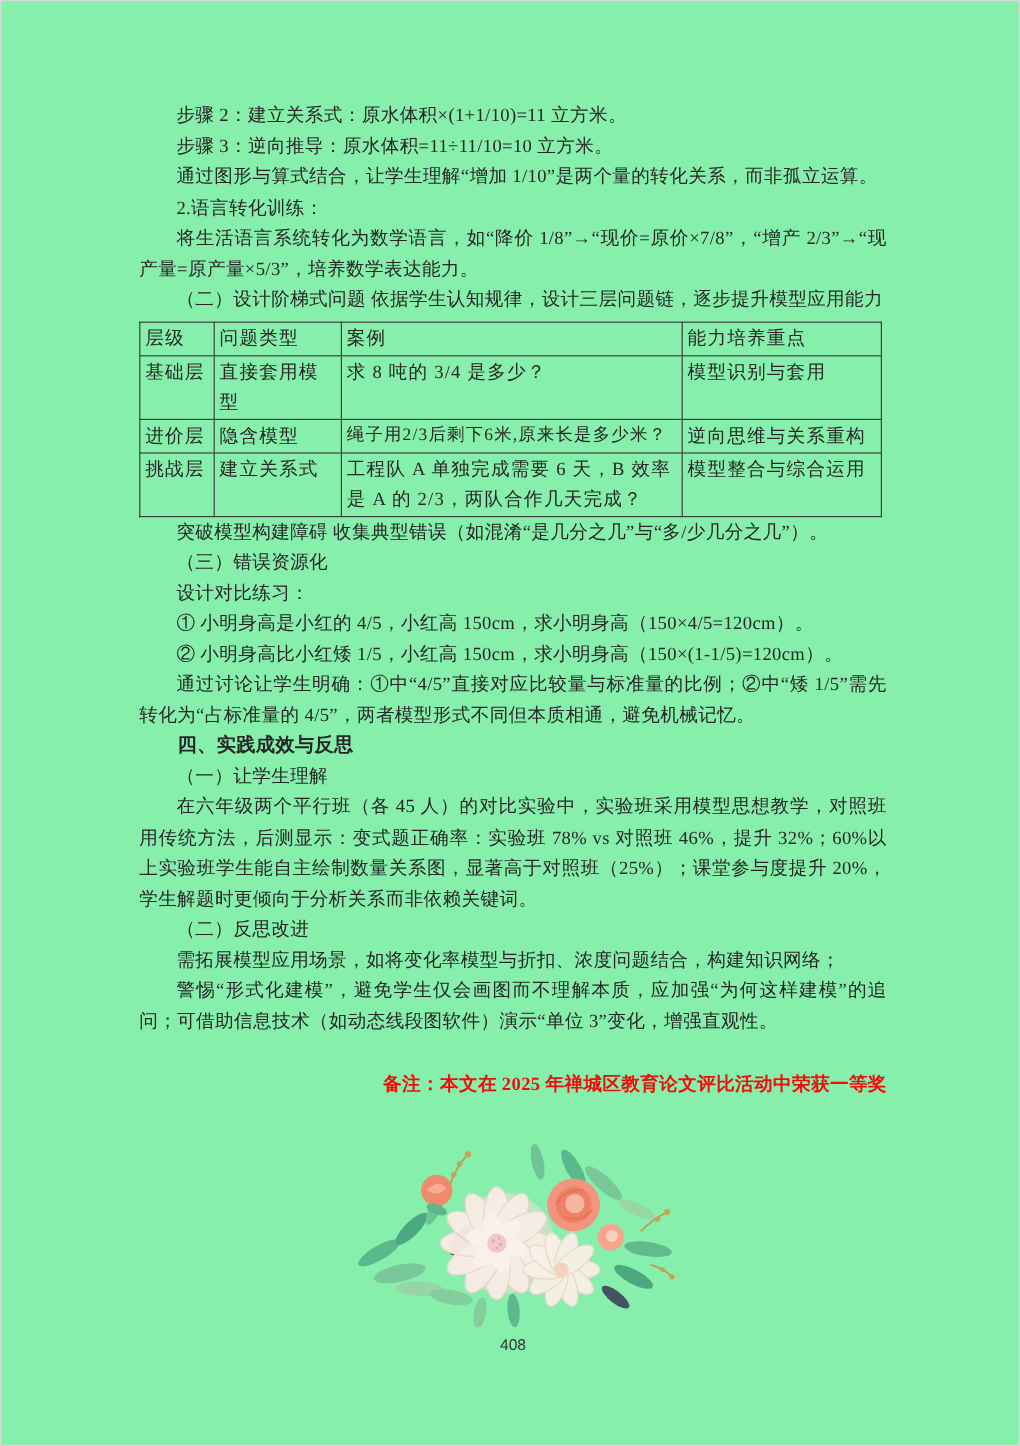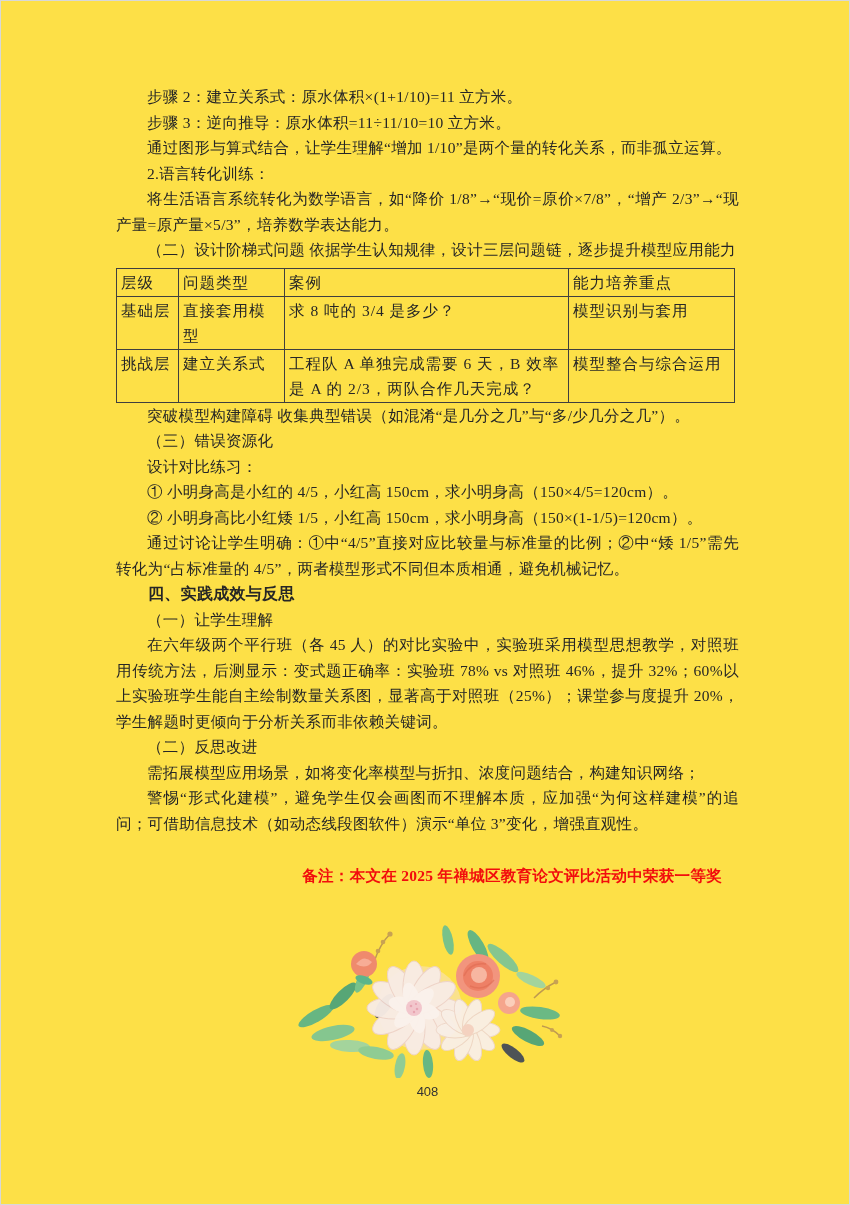--- a/index.html
+++ b/index.html
@@ -1,17 +1,17 @@
 <!DOCTYPE html>
 <html><head>
 <meta charset="utf-8">
 <style>
   html,body{margin:0;padding:0;background:#ffffff;}
   .page{
-    width:850px;height:1205px;background:#fde047;
+    width:850px;height:1205px;background:#86efac;
     border:1px solid #d8d8d8;box-sizing:border-box;
     font-family:"Liberation Serif","DejaVu Serif",serif;
     color:#262626;position:relative;overflow:hidden;
   }
   .content{padding:83px 110px 0 115px;}
   .para{
     margin:0;font-size:15.5px;line-height:25.5px;
     text-indent:2em;text-align:justify;letter-spacing:0.3px;
   }
   .para.bold{font-weight:bold;font-size:16px;}
@@ -21,21 +21,21 @@
   }
   table.ladder th,table.ladder td{
     border:1px solid #3f3f3f;vertical-align:top;text-align:left;
     padding:1px 4px;line-height:25px;font-weight:normal;
     letter-spacing:1px;word-break:break-all;
   }
   .col1{width:62px}.col2{width:106px}.col3{width:284px}.col4{width:166px}
   tr.row-tall td{height:50px;}
   td.tight{letter-spacing:0;font-size:14.5px;white-space:nowrap;overflow:hidden;}
   .note{
-    margin:27px 17px 0 0;font-size:15.5px;line-height:25px;font-weight:bold;
+    margin:27px 0 0 0;font-size:15.5px;line-height:25px;font-weight:bold;
     text-align:right;letter-spacing:0.3px;
   }
   .flower-wrap{margin-top:30px;text-align:center;}
   .page-number{
     text-align:center;font-size:13px;color:#333;margin-top:2px;
     font-family:"Liberation Sans","DejaVu Sans",sans-serif;
   }
 </style>
 </head>
 <body>
@@ -64,20 +64,26 @@
           <th>案例</th>
           <th>能力培养重点</th>
         </tr>
       </thead>
       <tbody>
         <tr class="row-tall">
           <td>基础层</td>
           <td>直接套用模型</td>
           <td>求 8 吨的 3/4 是多少？</td>
           <td>模型识别与套用</td>
+        </tr>
+        <tr>
+          <td>进价层</td>
+          <td>隐含模型</td>
+          <td class="tight">绳子用2/3后剩下6米,原来长是多少米？</td>
+          <td>逆向思维与关系重构</td>
         </tr>
         <tr class="row-tall">
           <td>挑战层</td>
           <td>建立关系式</td>
           <td>工程队 A 单独完成需要 6 天，B 效率是 A 的 2/3，两队合作几天完成？</td>
           <td>模型整合与综合运用</td>
         </tr>
       </tbody>
     </table>
 

